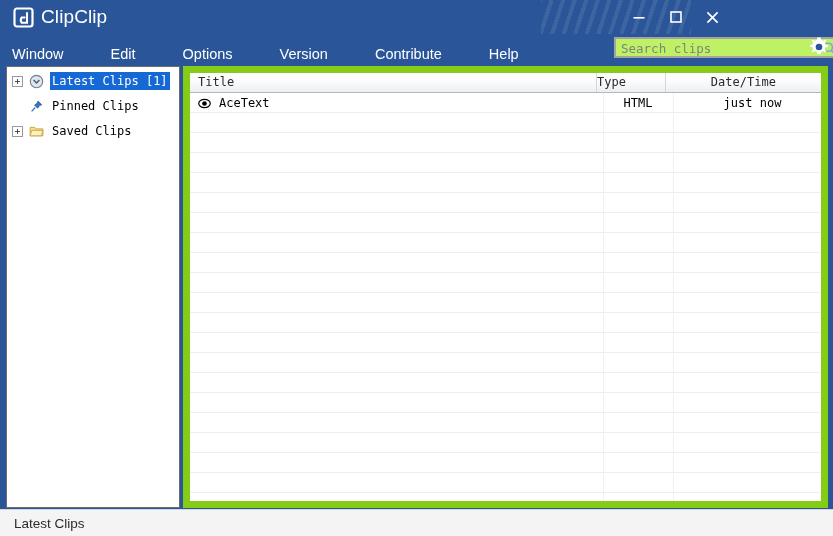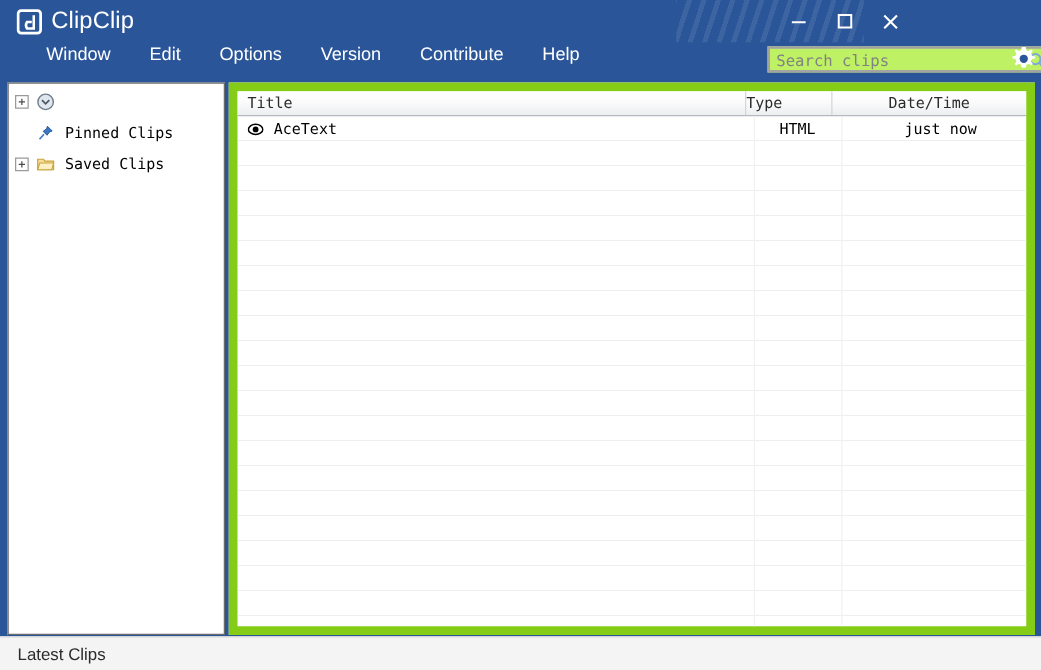--- a/index.html
+++ b/index.html
@@ -82,24 +82,25 @@
   
   .menubar {
     position: absolute;
     left: 0; top: 34px;
     width: 833px;
     height: 30px;
     background: #2a5699;
   }
   .menu-items {
     position: absolute;
-    left: 28px; top: 0;
+    left: 3px; top: 0;
     height: 30px;
     display: flex;
-    align-items: flex-start;
+    align-items: flex-end;
+    gap: 16px;
   }
   .menu-item {
     font-size: 14.5px;
     color: #ffffff;
     padding: 0 9px;
     margin-right: 13px;
     line-height: 20px;
     white-space: nowrap;
   }
   .menu-item:last-child { margin-right: 0; }
@@ -401,20 +402,21 @@
     <div class="tree-panel">
 
       <div class="tree-node selected" style="margin-top:4px;">
         <div class="expander"></div>
         <div class="tree-icon">
           <svg viewBox="0 0 16 16" width="15" height="15">
             <circle cx="8" cy="8" r="6.6" fill="#dfe6ee" stroke="#6f7c8c" stroke-width="1.2"></circle>
             <path d="M4.9 6.5 L8 9.6 L11.1 6.5" fill="none" stroke="#4a5866" stroke-width="1.5"></path>
           </svg>
         </div>
+        <div class="tree-label">Latest Clips [1]</div>
       </div>
 
       <div class="tree-node" style="margin-top:5px;">
         <div class="expander hidden"></div>
         <div class="tree-icon">
           <svg viewBox="0 0 16 16" width="15" height="15">
             <path d="M9.6 2.2 L13.6 6.2 L11.3 7.0 L9.2 9.8 L5.9 6.5 L8.7 4.4 Z" fill="#3a76c4" stroke="#24548f" stroke-width="0.8"></path>
             <path d="M6.6 9.0 L2.8 13.2" stroke="#3a76c4" stroke-width="1.4" fill="none"></path>
           </svg>
         </div>

